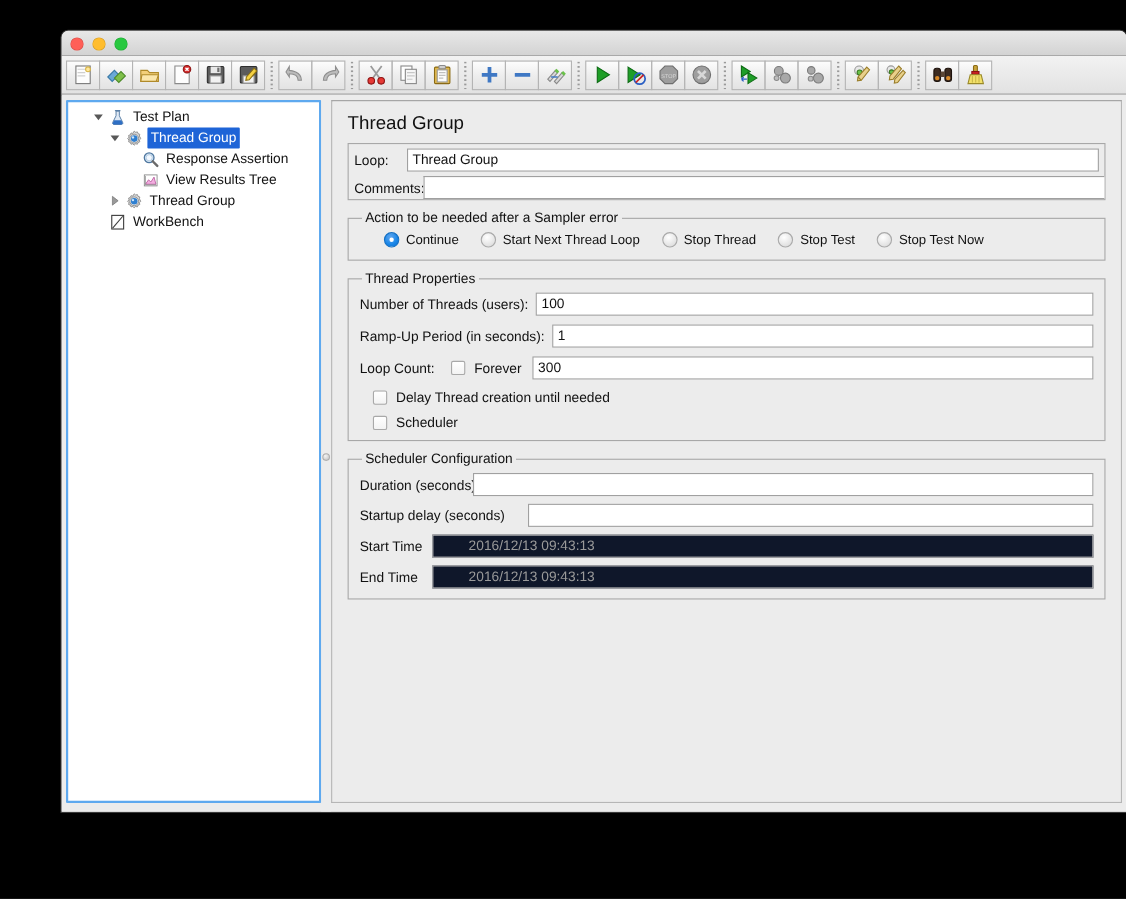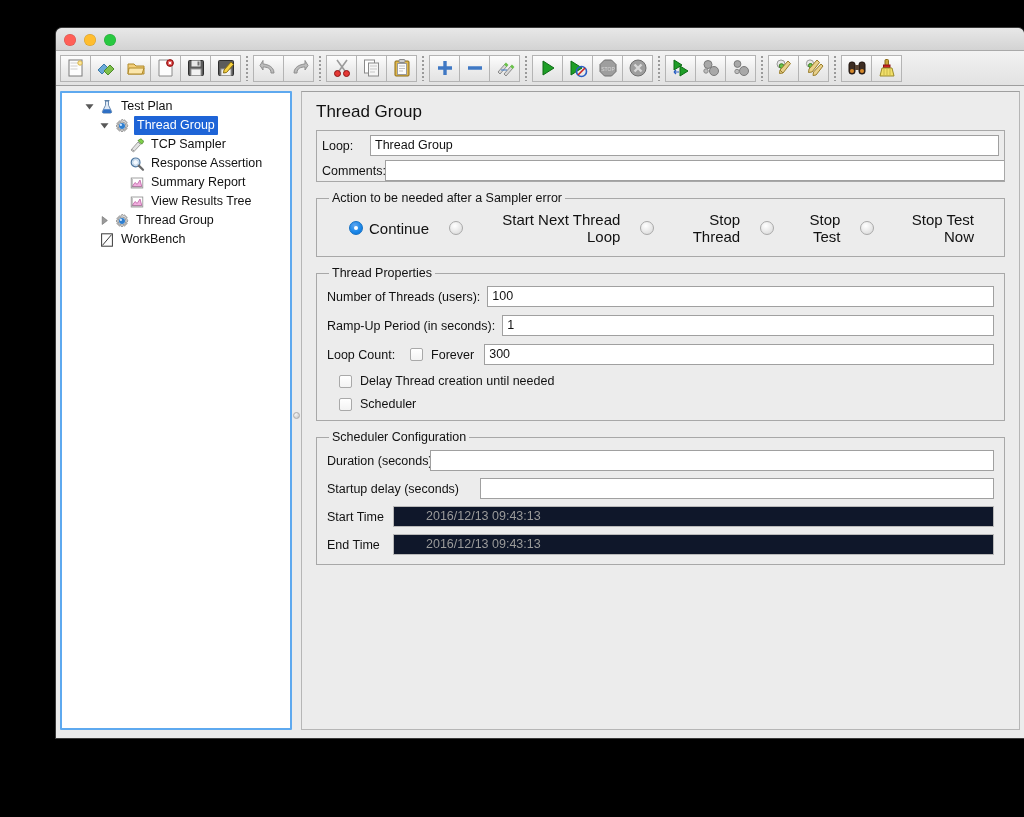--- a/index.html
+++ b/index.html
@@ -201,21 +201,21 @@
   .radio.on {
     background: radial-gradient(circle at 40% 30%, #5fa6ef, #1886e8 60%, #0f6fd0 100%);
     border-color: #1470c4;
   }
   .radio.on::after {
     content: "";
     position: absolute; left: 4px; top: 4px;
     width: 4px; height: 4px; border-radius: 50%;
     background: #fff;
   }
-  .radio-item .lbl { font-size: 15px; text-align: right; }
+  .radio-item .lbl { font-size: 12px; }
 
   .field-row { display: flex; align-items: center; margin-top: 8px; }
   .field-row:first-of-type { margin-top: 4px; }
   .field-row .lbl { margin-right: 7px; white-space: nowrap; }
 
   .chk-row { display: flex; align-items: center; margin-top: 9px; padding-left: 12px; }
   .chk {
     width: 13px; height: 13px;
     background: linear-gradient(to bottom,#ffffff,#f3f3f3);
     border: 1px solid #a9a9a9;
@@ -490,52 +490,26 @@
               </svg>
             </span>
             <span class="tlabel sel">Thread Group</span>
           </div>
           <div class="tnode">
             <span class="tindent"></span>
             <span class="tindent"></span>
             <span class="tindent"></span>
             <span class="ticon">
               <svg width="16" height="16" viewBox="0 0 16 16">
-                <path d="M2 13 L9 5 L11.5 7.5 L4.5 15 Z" fill="#e2e2e2" stroke="#8a8a8a" stroke-width=".8"></path>
-                <path d="M9 3.6 L12.6 7.2 L14 5.6 C14.6 5 14.6 4.2 14 3.6 L12.8 2.4 C12.2 1.8 11.4 1.8 10.8 2.4 Z" fill="#7fd04a" stroke="#3e7a1e" stroke-width=".8"></path>
-                <path d="M3.2 12.4 L4.8 14" stroke="#8a8a8a"></path>
-              </svg>
-            </span>
-            <span class="tlabel">TCP Sampler</span>
-          </div>
-          <div class="tnode">
-            <span class="tindent"></span>
-            <span class="tindent"></span>
-            <span class="tindent"></span>
-            <span class="ticon">
-              <svg width="16" height="16" viewBox="0 0 16 16">
                 <circle cx="6.6" cy="6.4" r="4.4" fill="#dbeaf8" stroke="#5078a0" stroke-width="1.2"></circle>
                 <circle cx="6.6" cy="6.4" r="2.8" fill="#f2f8ff" stroke="#9bbad6" stroke-width=".6"></circle>
                 <path d="M9.8 9.6 L14 13.8" stroke="#6a6a6a" stroke-width="2.2" stroke-linecap="round"></path>
               </svg>
             </span>
             <span class="tlabel">Response Assertion</span>
-          </div>
-          <div class="tnode">
-            <span class="tindent"></span>
-            <span class="tindent"></span>
-            <span class="tindent"></span>
-            <span class="ticon">
-              <svg width="16" height="16" viewBox="0 0 16 16">
-                <rect x="2.2" y="3" width="11.6" height="10" fill="#fff" stroke="#8a8a8a" stroke-width=".8"></rect>
-                <path d="M3.2 11.5 L6 7.5 L8.2 9.4 L11 5 L12.8 11.5 Z" fill="#f3aee0" stroke="#b04f96" stroke-width=".7"></path>
-                <path d="M3.2 4 v8 h9.6" stroke="#8a8a8a" stroke-width=".7" fill="none"></path>
-              </svg>
-            </span>
-            <span class="tlabel">Summary Report</span>
           </div>
           <div class="tnode">
             <span class="tindent"></span>
             <span class="tindent"></span>
             <span class="tindent"></span>
             <span class="ticon">
               <svg width="16" height="16" viewBox="0 0 16 16">
                 <rect x="2.2" y="3" width="11.6" height="10" fill="#fff" stroke="#8a8a8a" stroke-width=".8"></rect>
                 <path d="M3.2 11.5 L6 7.5 L8.2 9.4 L11 5 L12.8 11.5 Z" fill="#f3aee0" stroke="#b04f96" stroke-width=".7"></path>
                 <path d="M3.2 4 v8 h9.6" stroke="#8a8a8a" stroke-width=".7" fill="none"></path>

